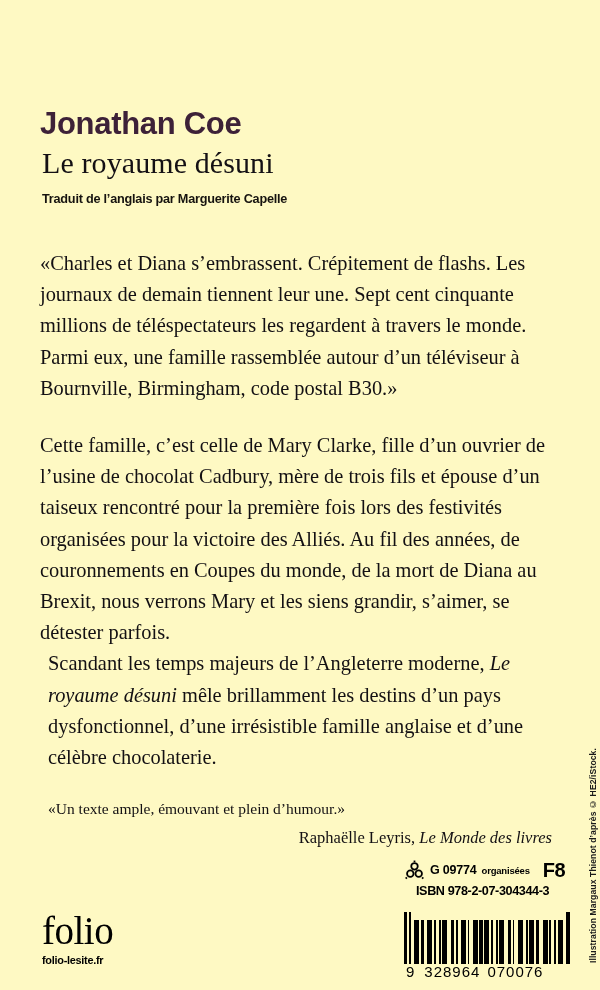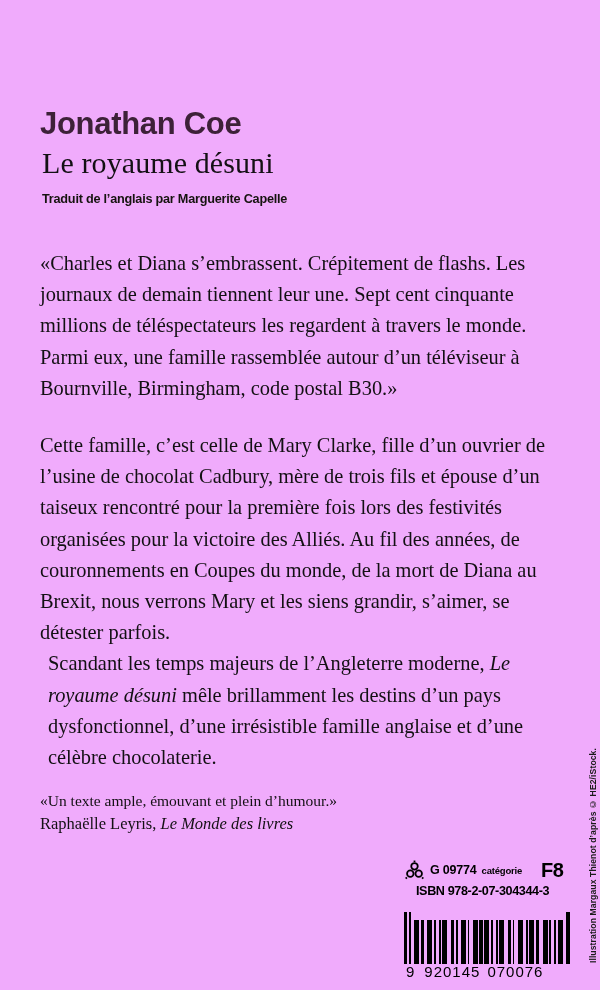--- a/index.html
+++ b/index.html
@@ -12,21 +12,21 @@
     height: 990px;
     position: relative;
     overflow: hidden;
     font-family: "Liberation Serif", serif;
     color: #111111;
   }
 
   .page {
     position: absolute;
     inset: 0;
-    background: #f0abfc;
+    background: #fef9c3;
   }
 
   
   .header {
     position: absolute;
     left: 40px;
     top: 108px;
     width: 480px;
   }
   .author {
@@ -88,26 +88,27 @@
     position: absolute;
     left: 40px;
     top: 790px;
     width: 512px;
     font-family: "Liberation Serif", serif;
     color: #131013;
   }
   .press-quote {
     font-size: 15.5px;
     line-height: 21px;
-    margin: 0;
+    margin: 8px;
   }
   .press-source {
     font-size: 16.5px;
     line-height: 22px;
     margin: 2px 0 0 0;
+    text-align: right;
   }
   .press-source em {
     font-style: italic;
   }
 
   
   .credit {
     position: absolute;
     right: 2px;
     top: 748px;
@@ -182,21 +183,21 @@
     font-size: 9.5px;
     color: #000;
     letter-spacing: -0.2px;
   }
   .code-badge {
     font-family: "Liberation Sans", sans-serif;
     font-weight: bold;
     font-size: 20px;
     color: #000;
     line-height: 1;
-    margin-left: 14px;
+    margin-left: 8px;
     letter-spacing: -0.5px;
   }
   .isbn {
     font-family: "Liberation Sans", sans-serif;
     font-weight: bold;
     font-size: 13px;
     color: #000;
     margin-top: 1px;
     margin-left: 12px;
     letter-spacing: -0.4px;
@@ -259,35 +260,39 @@
 
   <div class="press">
     <p class="press-quote">«Un texte ample, émouvant et plein d’humour.»</p>
     <p class="press-source"><span>Raphaëlle Leyris, </span><em>Le Monde des livres</em></p>
   </div>
 
   <div class="credit">
     <span class="credit-text">Illustration Margaux Thienot d’après © HE2/iStock.</span>
   </div>
 
+  <div class="folio">
+    <div class="folio-word">folio</div>
+    <div class="folio-site">folio-lesite.fr</div>
+  </div>
 
   <div class="codeblock">
     <div class="code-row">
       <svg class="gallimard-mark" viewBox="0 0 40 40">
         <g fill="none" stroke="#000" stroke-width="3.4">
           <circle cx="20" cy="12" r="6.2"></circle>
           <circle cx="12" cy="26" r="6.2"></circle>
           <circle cx="28" cy="26" r="6.2"></circle>
           <line x1="20" y1="4" x2="20" y2="1"></line>
           <line x1="5.5" y1="33" x2="3.2" y2="35.4"></line>
           <line x1="34.5" y1="33" x2="36.8" y2="35.4"></line>
         </g>
       </svg>
       <span class="code-ref">G 09774</span>
-      <span class="code-cat">catégorie</span>
+      <span class="code-cat">organisées</span>
       <span class="code-badge">F8</span>
     </div>
     <div class="isbn">ISBN 978-2-07-304344-3</div>
   </div>
 
   <div class="barcode">
     <div class="bars" id="bars">
         <div class="bar" style="width: 1.68px;"></div>
         <div class="bar" style="width: 1.68px;"></div>
         <div class="bar space" style="width: 1.68px;"></div>
@@ -384,18 +389,18 @@
         <div class="bar short" style="width: 1.68px;"></div>
         <div class="bar short" style="width: 1.68px;"></div>
         <div class="bar space" style="width: 1.68px;"></div>
         <div class="bar space" style="width: 1.68px;"></div>
         <div class="bar" style="width: 1.68px;"></div>
         <div class="bar" style="width: 1.68px;"></div>
         <div class="bar space" style="width: 1.68px;"></div>
       </div>
     <div class="barcode-digits">
       <span class="bd-lead">9</span>
-      <span>920145</span>
+      <span>328964</span>
       <span>070076</span>
     </div>
   </div>
 
 </div>
 
 </body></html>

